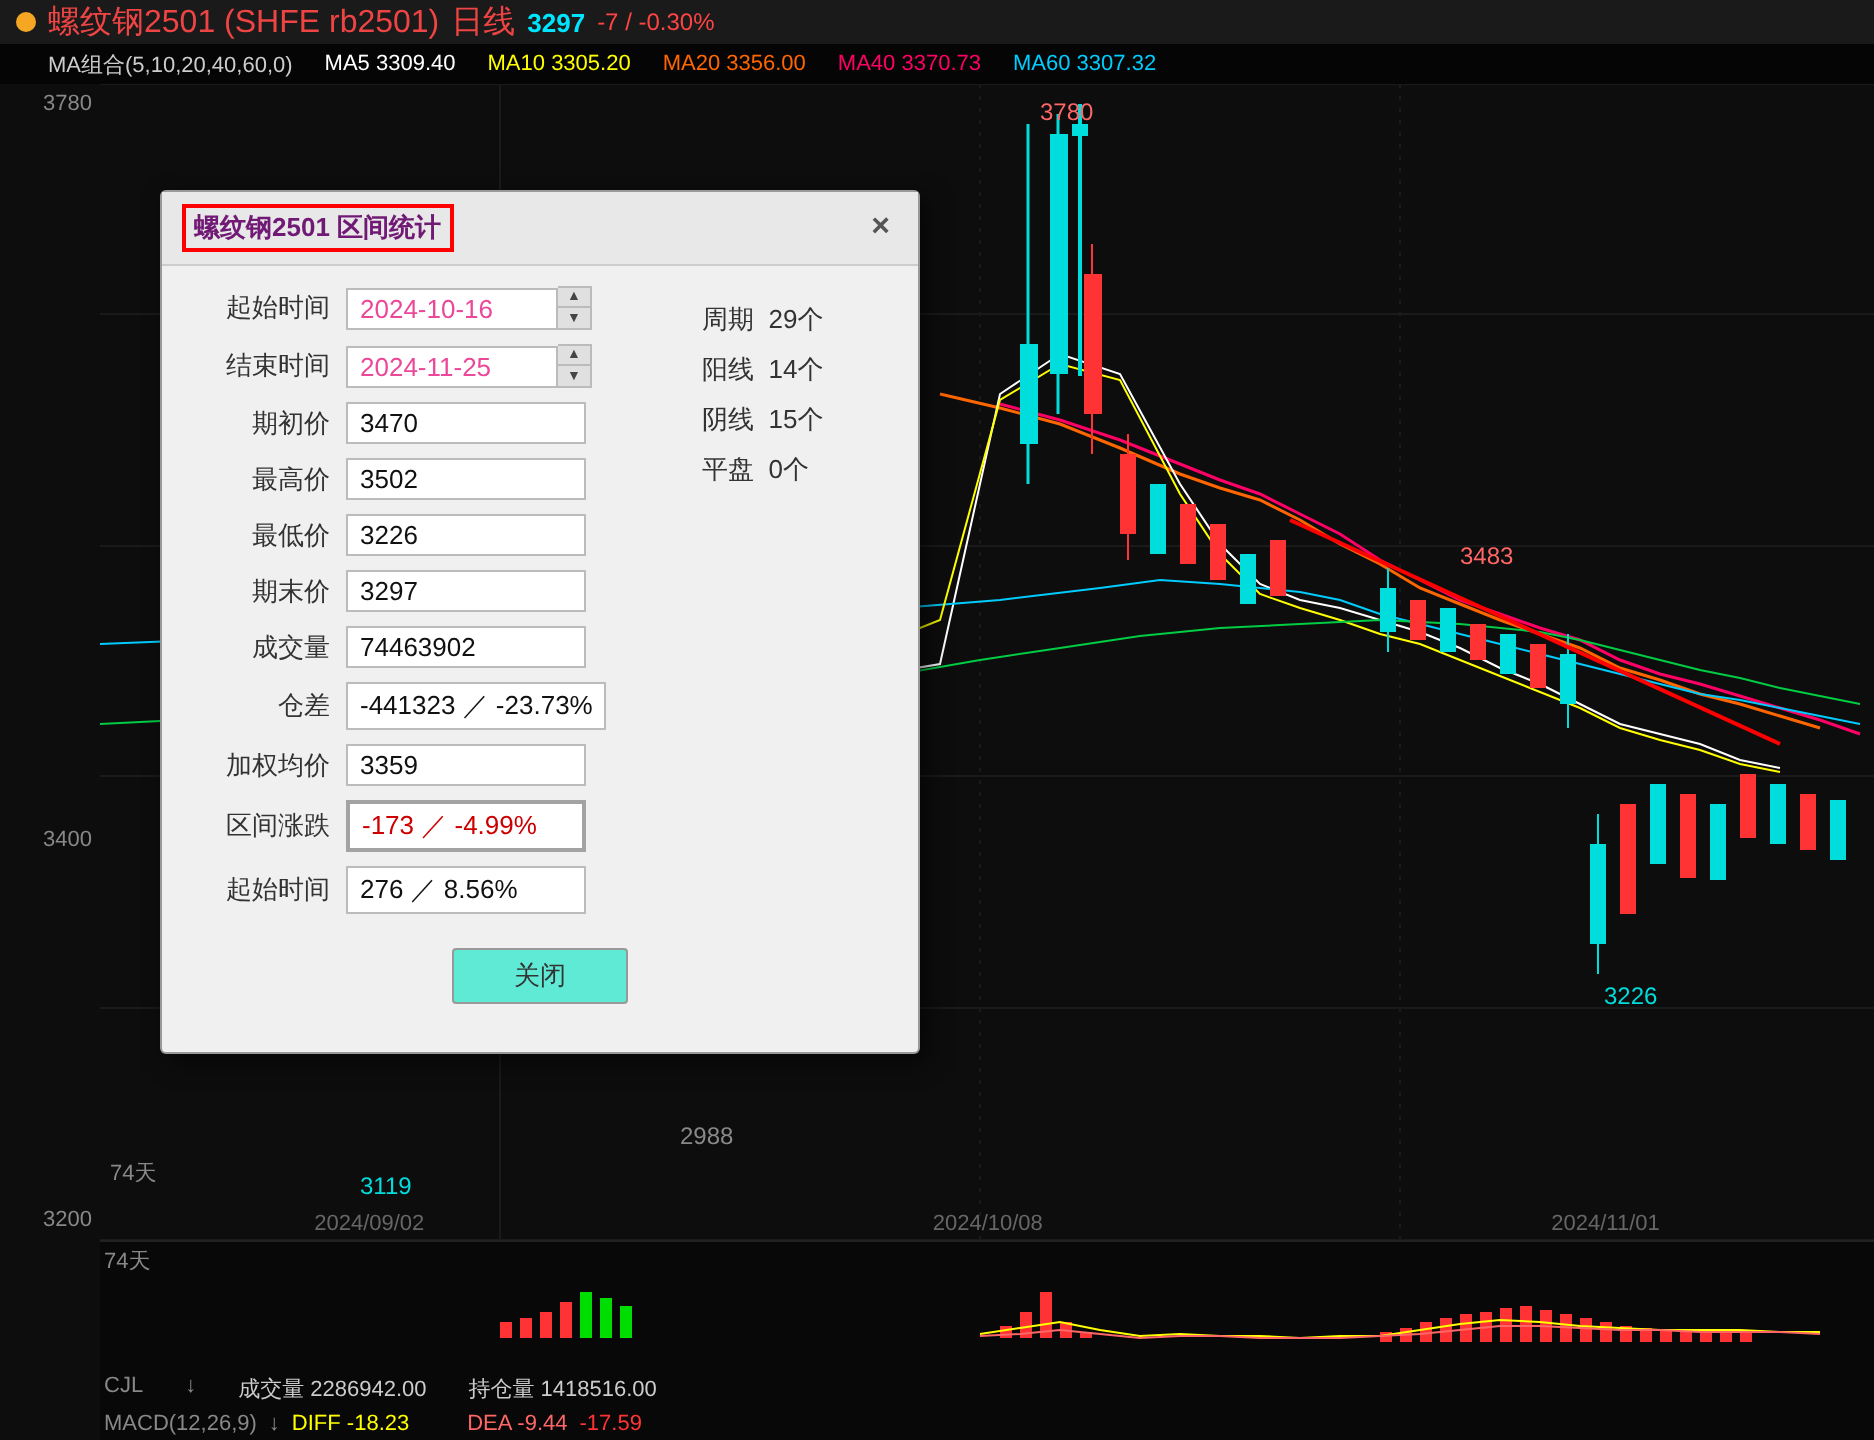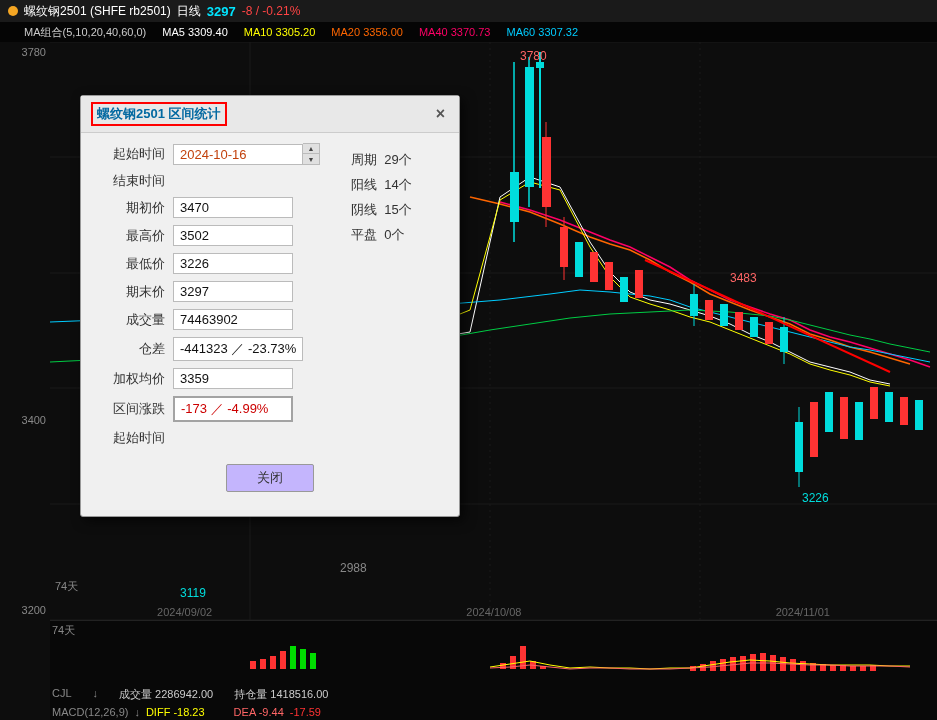--- a/index.html
+++ b/index.html
@@ -31,21 +31,21 @@
       align-items: center;
       padding: 0 8px;
       gap: 6px;
       font-size: 12px;
     }
     .top-bar-dot {
       width: 10px; height: 10px;
       background: #f5a623;
       border-radius: 50%;
     }
-    .top-bar-title { color: #ffffff; font-size: 12px; }
+    .top-bar-title { color: #ef4444; font-size: 16px; }
     .top-bar-price { color: #00e5ff; font-size: 13px; font-weight: bold; }
     .top-bar-change { color: #ff4444; font-size: 12px; }
 
     
     .ma-bar {
       position: absolute;
       top: 22px; left: 0; right: 0;
       height: 20px;
       background: rgba(0,0,0,0.6);
       display: flex;
@@ -116,21 +116,21 @@
     .modal-header {
       background: #e8e8e8;
       border-bottom: 1px solid #ccc;
       padding: 6px 10px;
       display: flex;
       align-items: center;
       justify-content: space-between;
     }
     .modal-title {
       font-size: 13px;
-      color: #0369a1;
+      color: #701a75;
       border: 2px solid #ff0000;
       padding: 1px 4px;
       font-weight: bold;
     }
     .modal-close {
       color: #555;
       font-size: 16px;
       cursor: pointer;
       padding: 0 4px;
       font-weight: bold;
@@ -171,22 +171,22 @@
     .date-input-wrap {
       display: flex;
       align-items: center;
       gap: 0;
     }
     .date-input {
       background: #fff;
       border: 1px solid #bbb;
       padding: 2px 6px;
       font-size: 13px;
-      color: #c2410c;
-      width: 130px;
+      color: #ec4899;
+      width: 106px;
     }
     .spin-btns {
       display: flex;
       flex-direction: column;
       border: 1px solid #bbb;
       border-left: none;
     }
     .spin-btn {
       width: 16px;
       height: 10px;
@@ -215,21 +215,21 @@
       color: #333;
       white-space: nowrap;
     }
 
     .modal-footer {
       display: flex;
       justify-content: center;
       padding: 10px 0 14px;
     }
     .close-btn {
-      background: #c4b5fd;
+      background: #5eead4;
       border: 1px solid #999;
       border-radius: 2px;
       padding: 4px 30px;
       font-size: 13px;
       color: #333;
       cursor: pointer;
     }
 
     
     .macd-labels {
@@ -367,21 +367,21 @@
   <span class="y-label"></span>
   <span class="y-label">3400</span>
   <span class="y-label">3200</span>
 </div>
 
 <div class="top-bar">
   <div class="top-bar-dot"></div>
   <span class="top-bar-title">螺纹钢2501 (SHFE rb2501)</span>
   <span class="top-bar-title">日线</span>
   <span class="top-bar-price">3297</span>
-  <span class="top-bar-change">-8 / -0.21%</span>
+  <span class="top-bar-change">-7 / -0.30%</span>
 </div>
 
 <div class="ma-bar">
   <span class="ma-combo">MA组合(5,10,20,40,60,0)</span>
   <span class="ma5">
     <span>MA5</span>&nbsp;<span>3309.40</span>
   </span>
   <span class="ma10">
     <span>MA10</span>&nbsp;<span>3305.20</span>
   </span>
@@ -477,20 +477,27 @@
           <span class="date-input">2024-10-16</span>
           <div class="spin-btns">
             <button class="spin-btn">▲</button>
             <button class="spin-btn">▼</button>
           </div>
         </div>
       </div>
 
       <div class="form-row">
         <span class="form-label">结束时间</span>
+        <div class="date-input-wrap">
+          <span class="date-input">2024-11-25</span>
+          <div class="spin-btns">
+            <button class="spin-btn">▲</button>
+            <button class="spin-btn">▼</button>
+          </div>
+        </div>
       </div>
 
       <div class="form-row">
         <span class="form-label">期初价</span>
         <span class="form-value">3470</span>
       </div>
 
       <div class="form-row">
         <span class="form-label">最高价</span>
         <span class="form-value">3502</span>
@@ -521,20 +528,21 @@
         <span class="form-value">3359</span>
       </div>
 
       <div class="form-row">
         <span class="form-label">区间涨跌</span>
         <span class="form-value-red">-173 ／ -4.99%</span>
       </div>
 
       <div class="form-row">
         <span class="form-label">起始时间</span>
+        <span class="form-value">276 ／ 8.56%</span>
       </div>
 
       <div class="right-stats">
         <div class="stat-item">
           <span>周期</span>&nbsp;
           <span>29个</span>
         </div>
         <div class="stat-item">
           <span>阳线</span>&nbsp;
           <span>14个</span>

